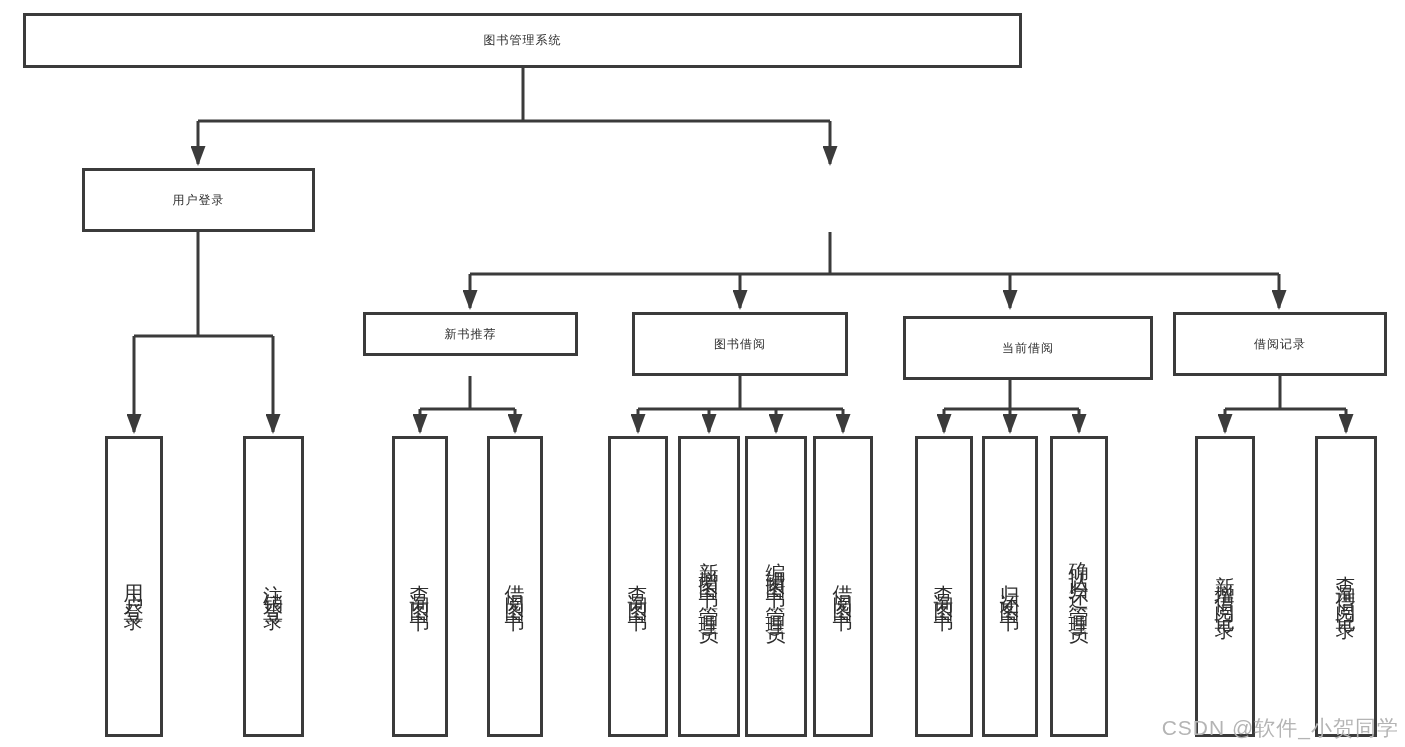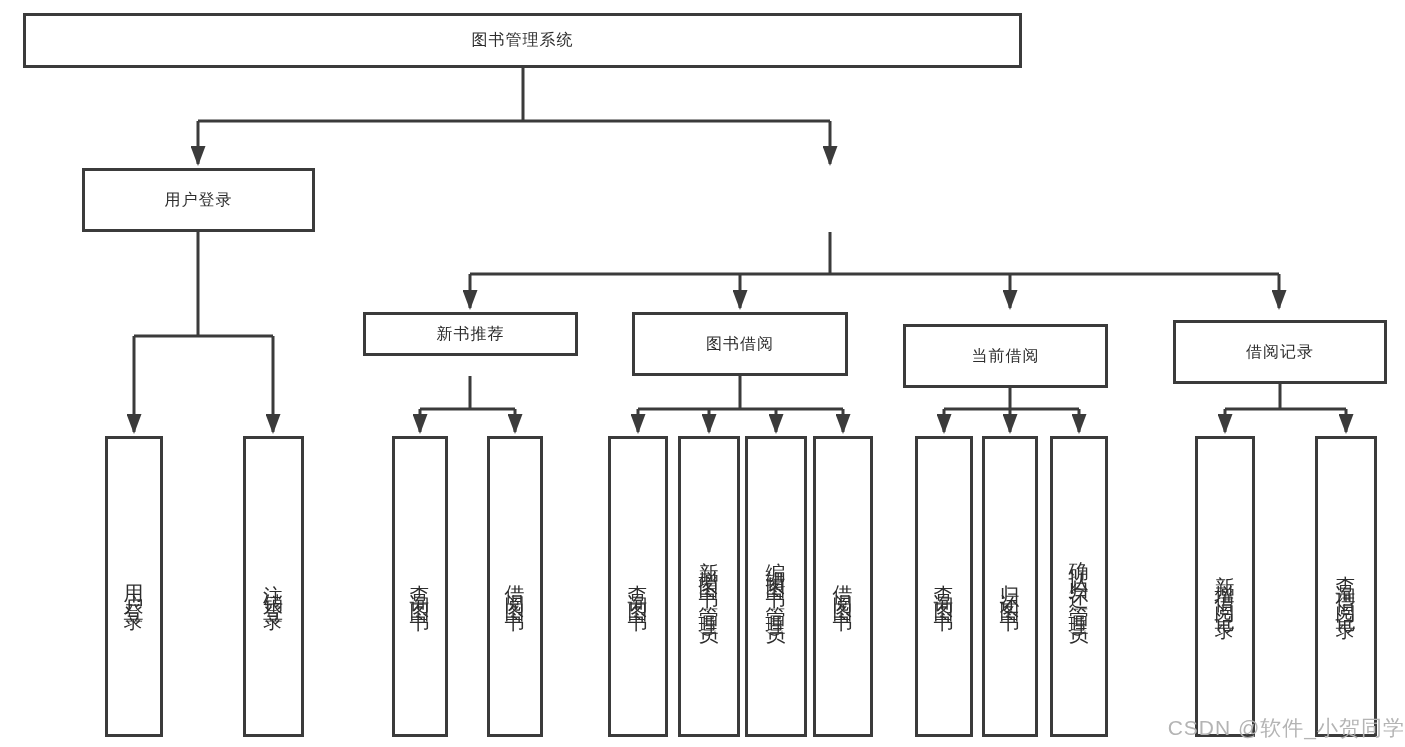--- a/index.html
+++ b/index.html
@@ -17,42 +17,42 @@
     overflow:hidden;
   }
   #wires{position:absolute;left:0;top:0;pointer-events:none;}
   .ln{stroke:var(--line);stroke-width:3;fill:none;}
   .hbox{
     position:absolute;
     box-sizing:border-box;
     border:3px solid var(--line);
     background:#fff;
     display:flex;align-items:center;justify-content:center;
-    font-size:16px;color:var(--text);
+    font-size:12px;color:var(--text);
     letter-spacing:1px;
     white-space:nowrap;
   }
   .vbox{
     position:absolute;
     top:436px;height:301px;
     box-sizing:border-box;
     border:3px solid var(--line);
     background:#fff;
     display:flex;align-items:center;justify-content:center;
   }
   .vtext{
     writing-mode:vertical-rl;
     text-orientation:mixed;
     font-size:20px;color:var(--text);
     letter-spacing:9px;
     line-height:1;
   }
   .watermark{
     position:absolute;
-    right:0;top:714px;
+    right:6px;top:714px;
     font-size:21px;
     color:var(--wm);
     letter-spacing:1px;
     white-space:nowrap;
     z-index:5;
     text-align:center;
   }
 </style>
 </head>
 <body>
@@ -102,22 +102,22 @@
     <path class="ln" marker-end="url(#ah)" d="M1225 409 V432"></path>
     <path class="ln" marker-end="url(#ah)" d="M1346 409 V432"></path>
   </svg>
 
   <div class="hbox" style="left:23px;top:13px;width:999px;height:55px">图书管理系统</div>
 
   <div class="hbox" style="left:82px;top:168px;width:233px;height:64px">用户登录</div>
 
   <div class="hbox" style="left:363px;top:312px;width:215px;height:44px">新书推荐</div>
   <div class="hbox" style="left:632px;top:312px;width:216px;height:64px">图书借阅</div>
-  <div class="hbox" style="left:903px;top:324px;width:205px;height:64px">当前借阅</div>
-  <div class="hbox" style="left:1173px;top:320px;width:214px;height:64px">借阅记录</div>
+  <div class="hbox" style="left:903px;top:316px;width:250px;height:64px">当前借阅</div>
+  <div class="hbox" style="left:1173px;top:312px;width:214px;height:64px">借阅记录</div>
 
   <div class="vbox" style="left:105px;width:58px">
     <span class="vtext">用户登录</span>
     </div>
   <div class="vbox" style="left:243px;width:61px">
     <span class="vtext">注销登录</span>
     </div>
 
   <div class="vbox" style="left:392px;width:56px">
     <span class="vtext">查询图书</span>

